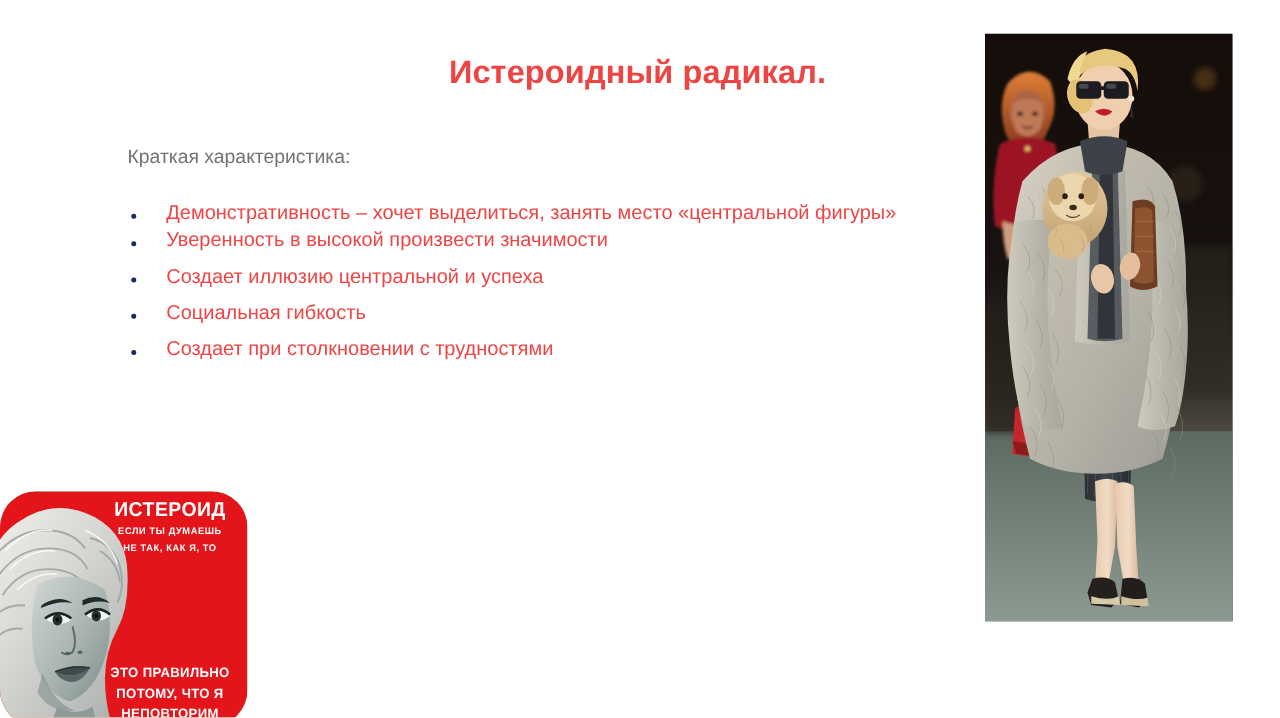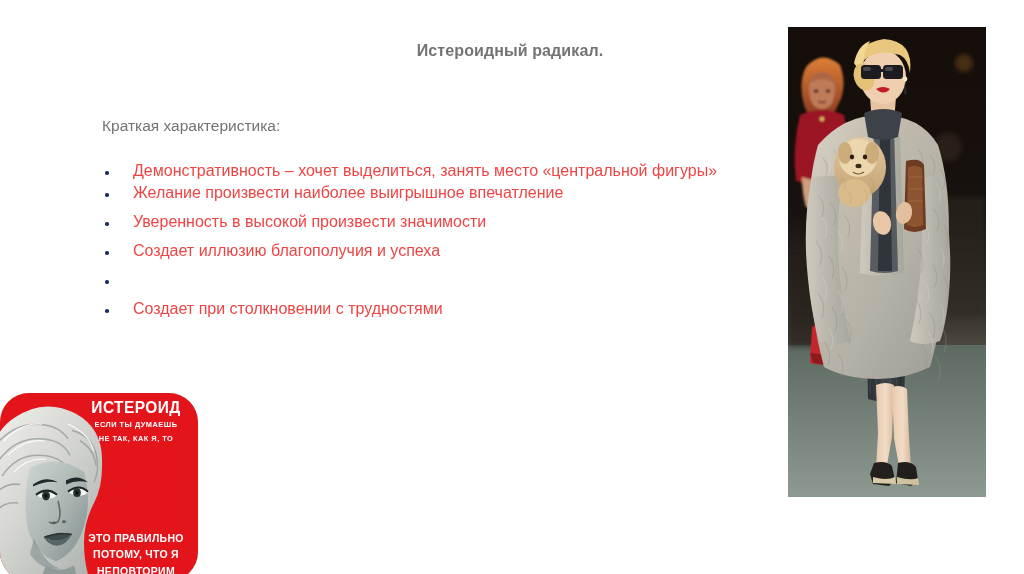--- a/index.html
+++ b/index.html
@@ -19,23 +19,23 @@
     overflow: hidden;
   }
 
   
   .slide-title {
     position: absolute;
     left: 0;
     top: 42px;
     width: 1024px;
     text-align: center;
-    font-size: 16px;
+    font-size: 26px;
     font-weight: bold;
-    color: #737373;
+    color: #ef4444;
     letter-spacing: 0.1px;
     white-space: nowrap;
   }
   
   .slide-title span { position: relative; left: -2px; }
 
   
   .lead {
     position: absolute;
     left: 102px;
@@ -112,32 +112,29 @@
 
   <div class="lead">Краткая характеристика:</div>
 
   <div class="bullets">
     <div class="bullet-row tight">
       <span class="marker"></span>
       <span class="btext">Демонстративность – хочет выделиться, занять место «центральной фигуры»</span>
     </div>
     <div class="bullet-row loose">
       <span class="marker"></span>
-      <span class="btext">Желание произвести наиболее выигрышное впечатление</span>
-    </div>
-    <div class="bullet-row loose">
-      <span class="marker"></span>
       <span class="btext">Уверенность в высокой произвести значимости</span>
     </div>
     <div class="bullet-row loose">
       <span class="marker"></span>
-      <span class="btext">Создает иллюзию благополучия и успеха</span>
+      <span class="btext">Создает иллюзию центральной и успеха</span>
     </div>
     <div class="bullet-row loose">
       <span class="marker"></span>
+      <span class="btext">Социальная гибкость</span>
     </div>
     <div class="bullet-row loose">
       <span class="marker"></span>
       <span class="btext">Создает при столкновении с трудностями</span>
     </div>
   </div>
 
   <div class="photo-right">
     <svg viewBox="0 0 198 470" preserveAspectRatio="none">
       <defs>

